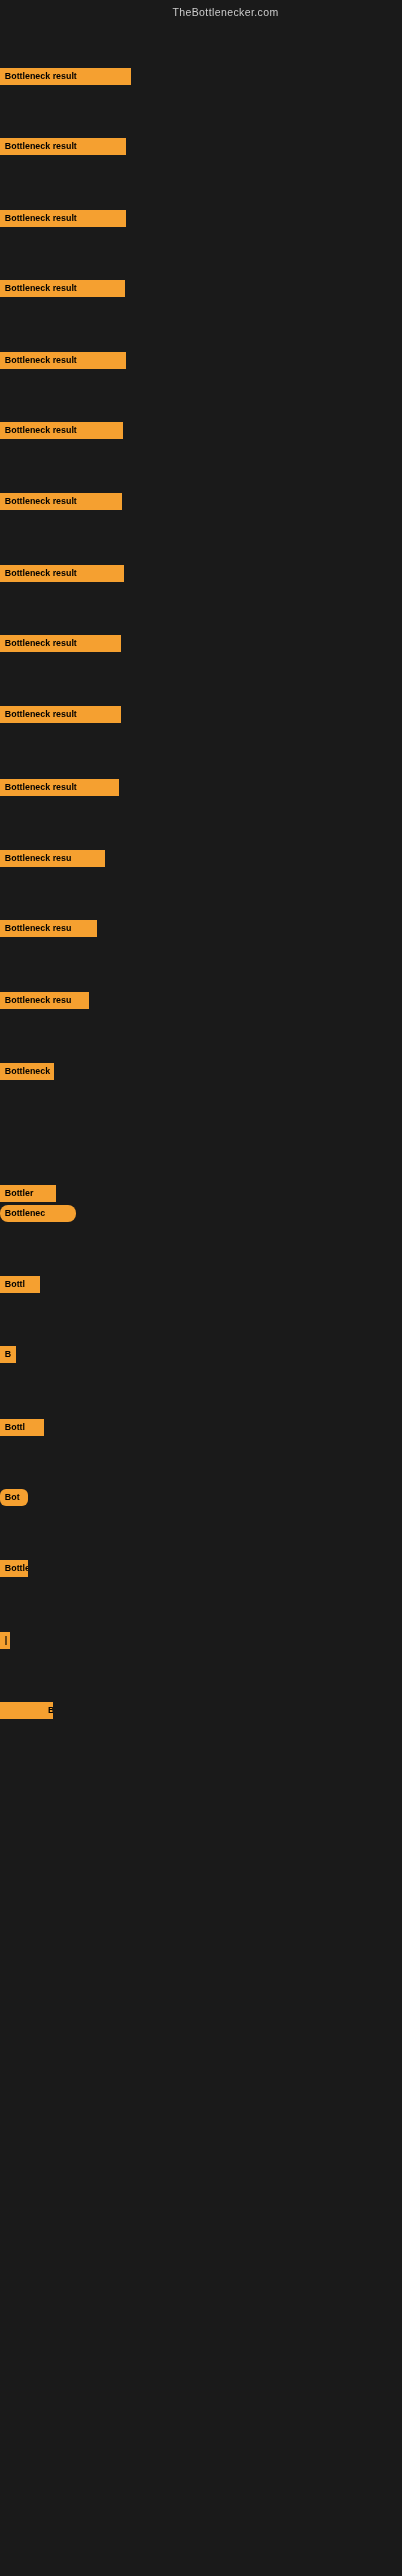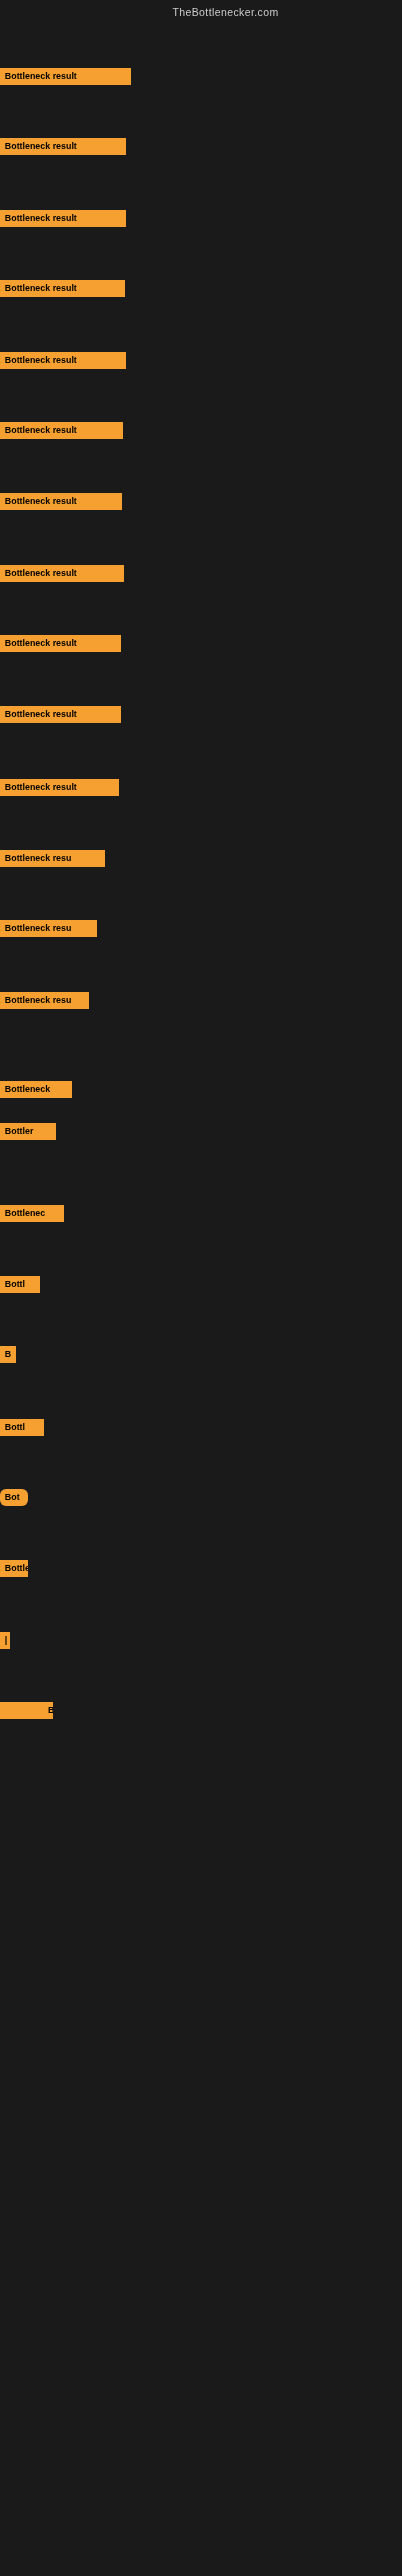--- a/index.html
+++ b/index.html
@@ -88,27 +88,27 @@
     <div class="bar-row" style="top: 828px; left: 0px; width: 403px;">
       <div class="bottleneck-bar" style="width: 105px;">Bottleneck resu</div>
     </div>
     <div class="bar-row" style="top: 898px; left: 0px; width: 403px;">
       <div class="bottleneck-bar" style="width: 97px;">Bottleneck resu</div>
     </div>
     <div class="bar-row" style="top: 970px; left: 0px; width: 403px;">
       <div class="bottleneck-bar" style="width: 89px;">Bottleneck resu</div>
     </div>
     <div class="bar-row" style="top: 1041px; left: 0px; width: 403px;">
-      <div class="bottleneck-bar" style="width: 72px; margin-top: 18px;">Bottleneck</div>
+      <div class="bottleneck-bar" style="width: 54px;">Bottleneck</div>
     </div>
-    <div class="bar-row" style="top: 1101px; left: 0px; width: 394px;">
+    <div class="bar-row" style="top: 1163px; left: 0px; width: 394px;">
       <div class="bottleneck-bar" style="width: 56px;">Bottler</div>
     </div>
     <div class="bar-row" style="top: 1183px; left: 0px; width: 403px;">
-      <div class="bottleneck-bar" style="width: 64px;">Bottlenec</div>
+      <div class="bottleneck-bar" style="width: 76px; border-radius: 8px;">Bottlenec</div>
     </div>
     <div class="bar-row" style="top: 1254px; left: 0px; width: 403px;">
       <div class="bottleneck-bar" style="width: 40px;">Bottl</div>
     </div>
     <div class="bar-row" style="top: 1324px; left: 0px; width: 403px;">
       <div class="bottleneck-bar" style="width: 16px;">B</div>
     </div>
     <div class="bar-row" style="top: 1397px; left: 0px; width: 403px;">
       <div class="bottleneck-bar" style="width: 44px;">Bottl</div>
     </div>

